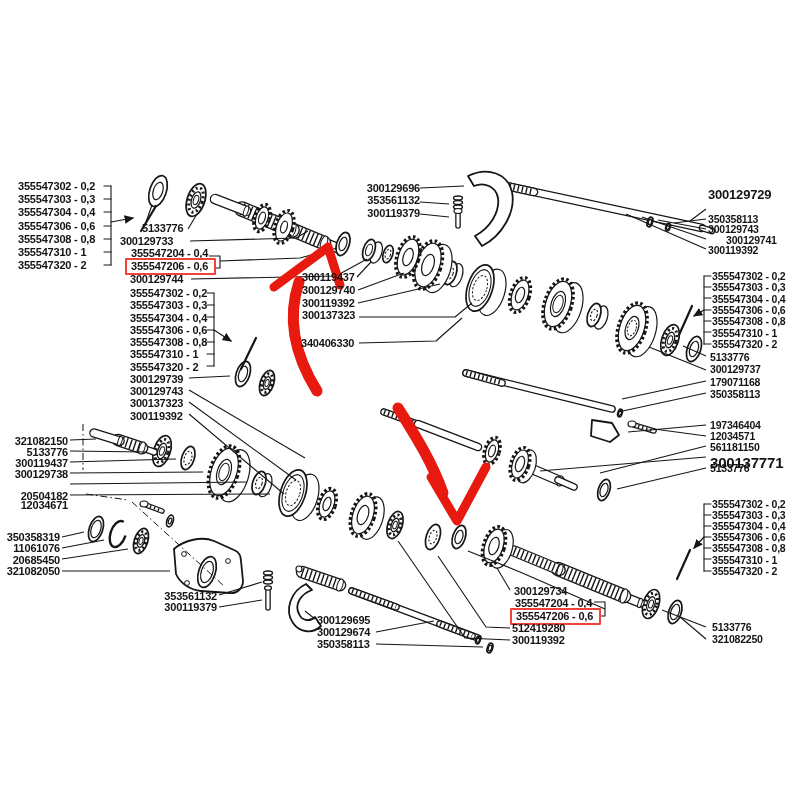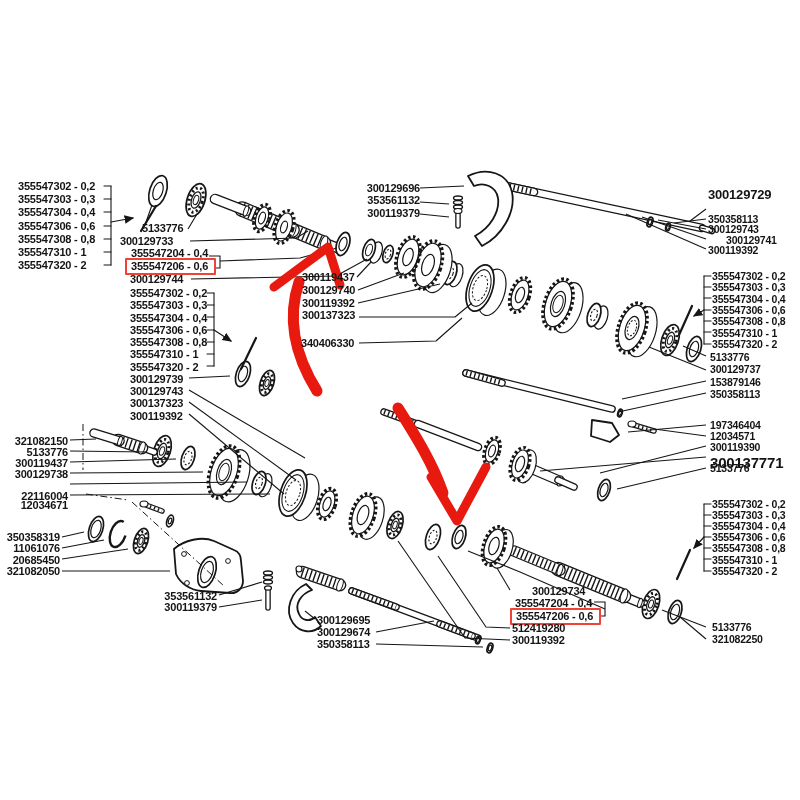--- a/index.html
+++ b/index.html
@@ -399,50 +399,50 @@
       <div class="plabel" style="top: 244.8px; left: 708px; font-size: 10.5px;">300119392</div>
       <div class="plabel" style="top: 271px; left: 712px; font-size: 10.5px;">355547302 - 0,2</div>
       <div class="plabel" style="top: 282.3px; left: 712px; font-size: 10.5px;">355547303 - 0,3</div>
       <div class="plabel" style="top: 293.6px; left: 712px; font-size: 10.5px;">355547304 - 0,4</div>
       <div class="plabel" style="top: 304.9px; left: 712px; font-size: 10.5px;">355547306 - 0,6</div>
       <div class="plabel" style="top: 316.2px; left: 712px; font-size: 10.5px;">355547308 - 0,8</div>
       <div class="plabel" style="top: 327.5px; left: 712px; font-size: 10.5px;">355547310 - 1</div>
       <div class="plabel" style="top: 338.8px; left: 712px; font-size: 10.5px;">355547320 - 2</div>
       <div class="plabel" style="top: 352px; left: 710px; font-size: 10.5px;">5133776</div>
       <div class="plabel" style="top: 364.3px; left: 710px; font-size: 10.5px;">300129737</div>
-      <div class="plabel" style="top: 376.6px; left: 710px; font-size: 10.5px;">153879146</div>
+      <div class="plabel" style="top: 376.6px; left: 710px; font-size: 10.5px;">179071168</div>
       <div class="plabel" style="top: 388.9px; left: 710px; font-size: 10.5px;">350358113</div>
       <div class="plabel" style="top: 420px; left: 710px; font-size: 10.5px;">197346404</div>
       <div class="plabel" style="top: 430.8px; left: 710px; font-size: 10.5px;">12034571</div>
-      <div class="plabel" style="top: 441.6px; left: 710px; font-size: 10.5px;">300119390</div>
+      <div class="plabel" style="top: 441.6px; left: 710px; font-size: 10.5px;">561181150</div>
       <div class="plabel" style="top: 455px; left: 710px; font-size: 15px;">300137771</div>
       <div class="plabel" style="top: 463.2px; left: 710px; font-size: 10.5px;">5133776</div>
       <div class="plabel" style="top: 499px; left: 712px; font-size: 10.5px;">355547302 - 0,2</div>
       <div class="plabel" style="top: 510.1px; left: 712px; font-size: 10.5px;">355547303 - 0,3</div>
       <div class="plabel" style="top: 521.2px; left: 712px; font-size: 10.5px;">355547304 - 0,4</div>
       <div class="plabel" style="top: 532.3px; left: 712px; font-size: 10.5px;">355547306 - 0,6</div>
       <div class="plabel" style="top: 543.4px; left: 712px; font-size: 10.5px;">355547308 - 0,8</div>
       <div class="plabel" style="top: 554.5px; left: 712px; font-size: 10.5px;">355547310 - 1</div>
       <div class="plabel" style="top: 565.6px; left: 712px; font-size: 10.5px;">355547320 - 2</div>
       <div class="plabel" style="top: 622px; left: 712px; font-size: 10.5px;">5133776</div>
       <div class="plabel" style="top: 634px; left: 712px; font-size: 10.5px;">321082250</div>
       <div class="plabel" style="top: 436px; right: 732px;">321082150</div>
       <div class="plabel" style="top: 447px; right: 732px;">5133776</div>
       <div class="plabel" style="top: 458px; right: 732px;">300119437</div>
       <div class="plabel" style="top: 469px; right: 732px;">300129738</div>
       <div class="plabel" style="top: 480px; right: 732px; margin-top: 20px;">12034671</div>
-      <div class="plabel" style="top: 491px; right: 732px;">22116004</div>
+      <div class="plabel" style="top: 491px; right: 732px;">20504182</div>
       <div class="plabel" style="top: 532px; right: 740px;">350358319</div>
       <div class="plabel" style="top: 543.3px; right: 740px;">11061076</div>
       <div class="plabel" style="top: 554.6px; right: 740px;">20685450</div>
       <div class="plabel" style="top: 565.9px; right: 740px;">321082050</div>
       <div class="plabel" style="top: 591px; right: 583px;">353561132</div>
       <div class="plabel" style="top: 602.4px; right: 583px;">300119379</div>
       <div class="plabel" style="top: 615px; left: 317px;">300129695</div>
       <div class="plabel" style="top: 627px; left: 317px;">300129674</div>
       <div class="plabel" style="top: 639px; left: 317px;">350358113</div>
-      <div class="plabel" style="top: 586px; left: 532px;">300129734</div>
+      <div class="plabel" style="top: 586px; left: 514px;">300129734</div>
       <div class="plabel" style="top: 598.3px; left: 515px;">355547204 - 0,4</div>
       <div class="plabel hl" style="top: 610.6px; left: 516px; border-color: rgb(240, 66, 55);">355547206 - 0,6</div>
       <div class="plabel" style="top: 622.9px; left: 512px;">512419280</div>
       <div class="plabel" style="top: 635.2px; left: 512px;">300119392</div>
     </div>
 </div>
 
 </body></html>

